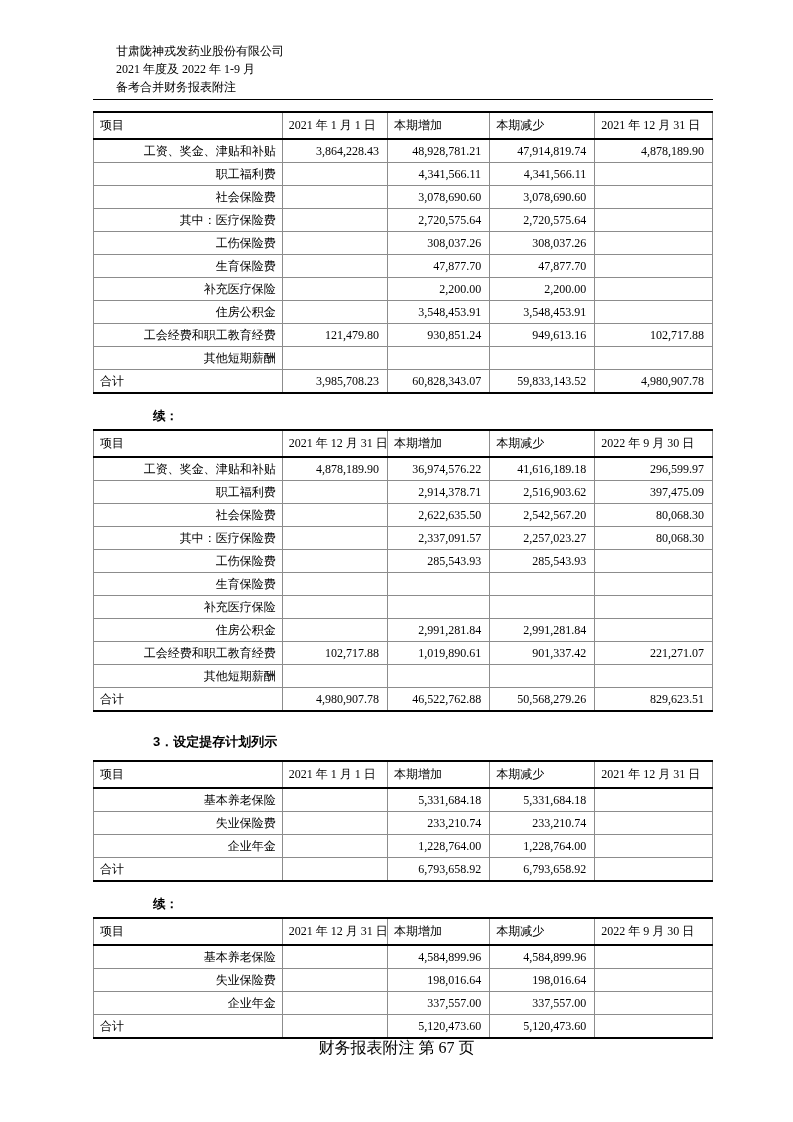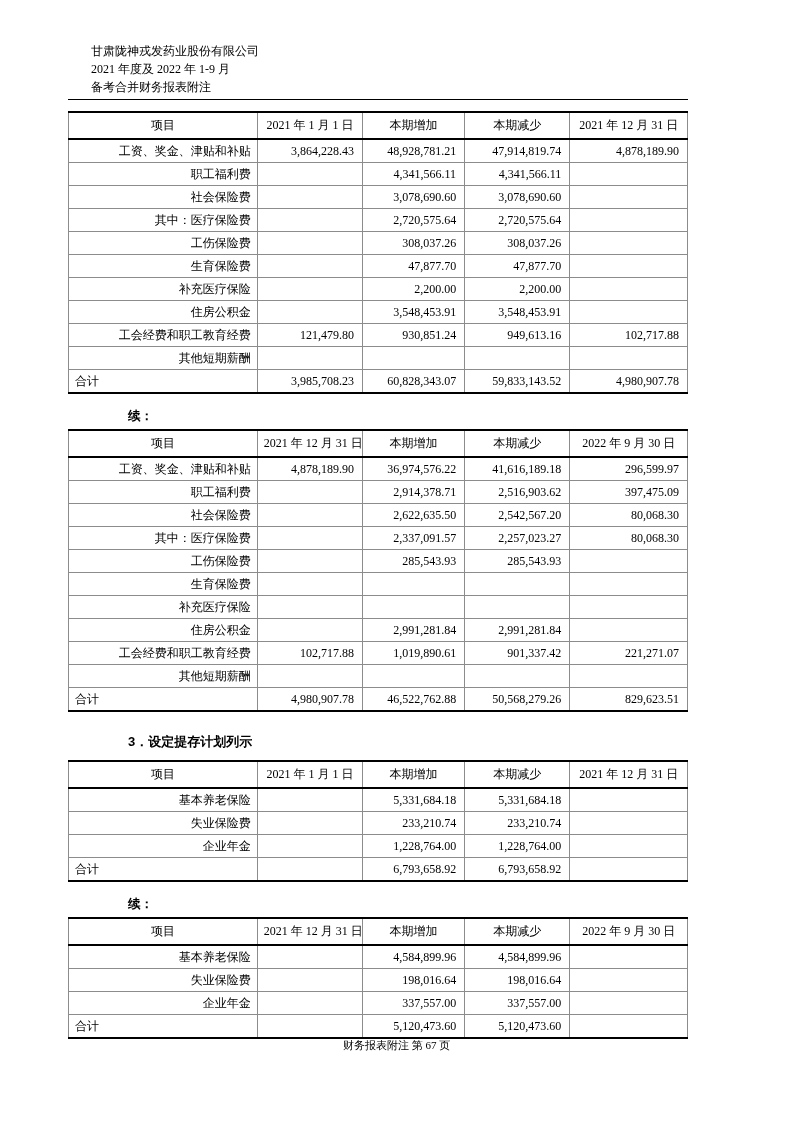--- a/index.html
+++ b/index.html
@@ -4,40 +4,40 @@
 <style>
   html, body { margin:0; padding:0; background:#ffffff; }
   .page {
     position:relative;
     width:793px; height:1122px;
     background:#ffffff;
     font-family:"Liberation Serif","DejaVu Serif",serif;
     color:#000;
     overflow:hidden;
   }
-  .content { position:absolute; left:68px; top:0; width:620px; }
+  .content { position:absolute; left:93px; top:0; width:620px; }
 
   .doc-header { margin:42px 0 0 23px; font-size:12px; line-height:18px; }
   .doc-header div { white-space:nowrap; }
 
   .header-rule { border:none; border-top:1.5px solid #000; margin:3px 0 0 0; }
 
   table { border-collapse:collapse; width:100%; table-layout:fixed; font-size:12px; }
   table.t-main { margin-top:11px; }
   col.c-item  { width:30.5%; }
   col.c-n1    { width:17%; }
   col.c-n2    { width:16.5%; }
   col.c-n3    { width:17%; }
   col.c-n4    { width:19%; }
 
   th, td { border:1px solid #8c8c8c; padding:0 6px; overflow:hidden; white-space:nowrap; }
   thead th {
     border-top:2.5px solid #000;
     border-bottom:2px solid #000;
-    font-weight:normal; text-align:center; height:25px;font-family:Liberation Serif, serif;
+    font-weight:normal; text-align:left; height:25px;font-family:Liberation Serif, serif;
   }
   tbody td { height:22px; }
   tbody tr:last-child td { border-bottom:2.5px solid #000; }
 
   td.label { text-align:right; padding-left:10px; }
   td.label.indent-1 { padding-left:58px; }
   td.label.center { text-align:left; padding-left:6px; }
   td.num { text-align:right; padding-right:8px; }
 
   .cont-label {
@@ -45,21 +45,21 @@
     font-family:"Liberation Sans","DejaVu Sans",sans-serif;
     font-weight:bold; font-size:12.5px;
   }
   .section-heading {
     margin:21px 0 9px 60px;
     font-family:"Liberation Sans","DejaVu Sans",sans-serif;
     font-weight:bold; font-size:13px;
   }
   .page-footer {
     position:absolute; left:0; width:100%; top:1038px;
-    text-align:center; font-size:11px;
+    text-align:center; font-size:16px;
   }
 </style>
 </head>
 <body>
 
 <div class="page">
   <div class="content">
 
     <div class="doc-header">
       <div>甘肃陇神戎发药业股份有限公司</div>

